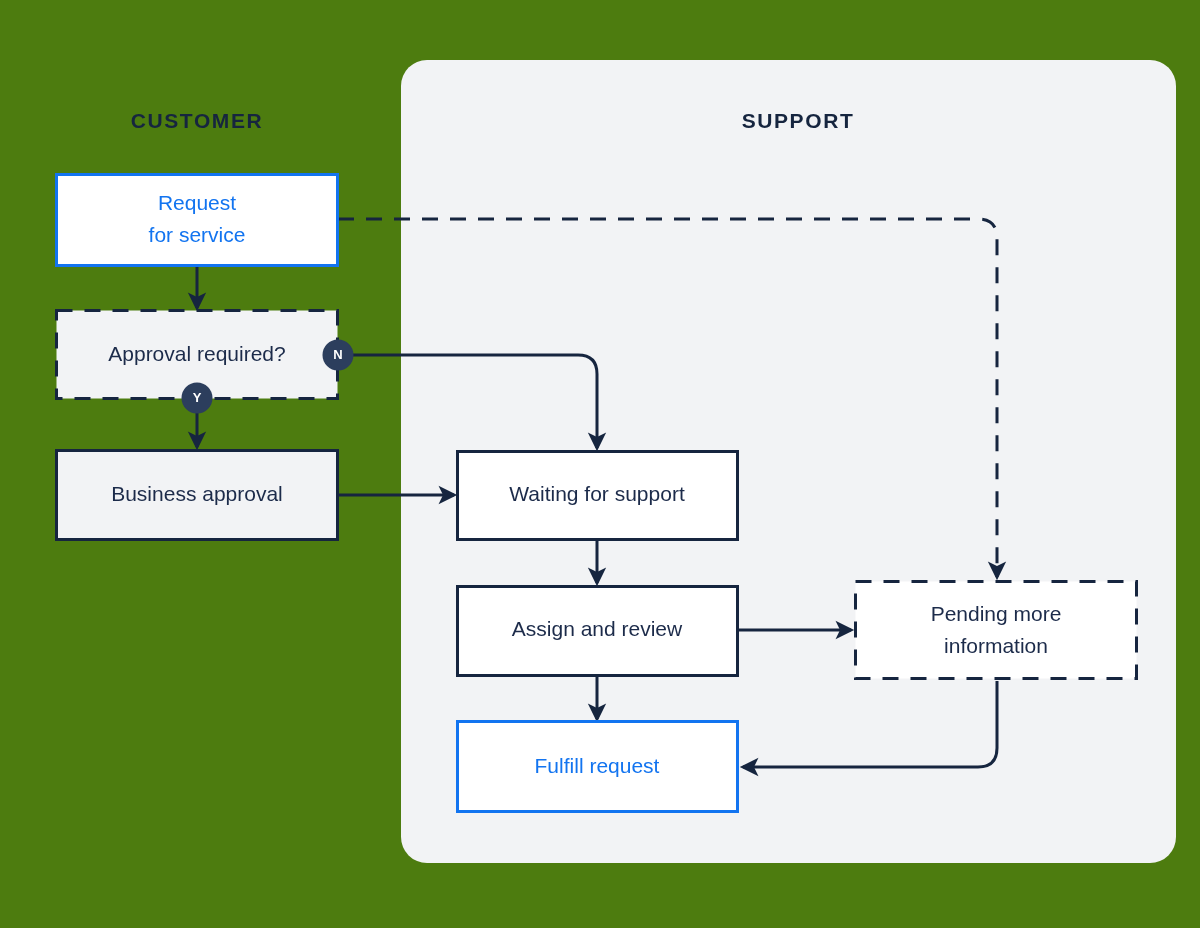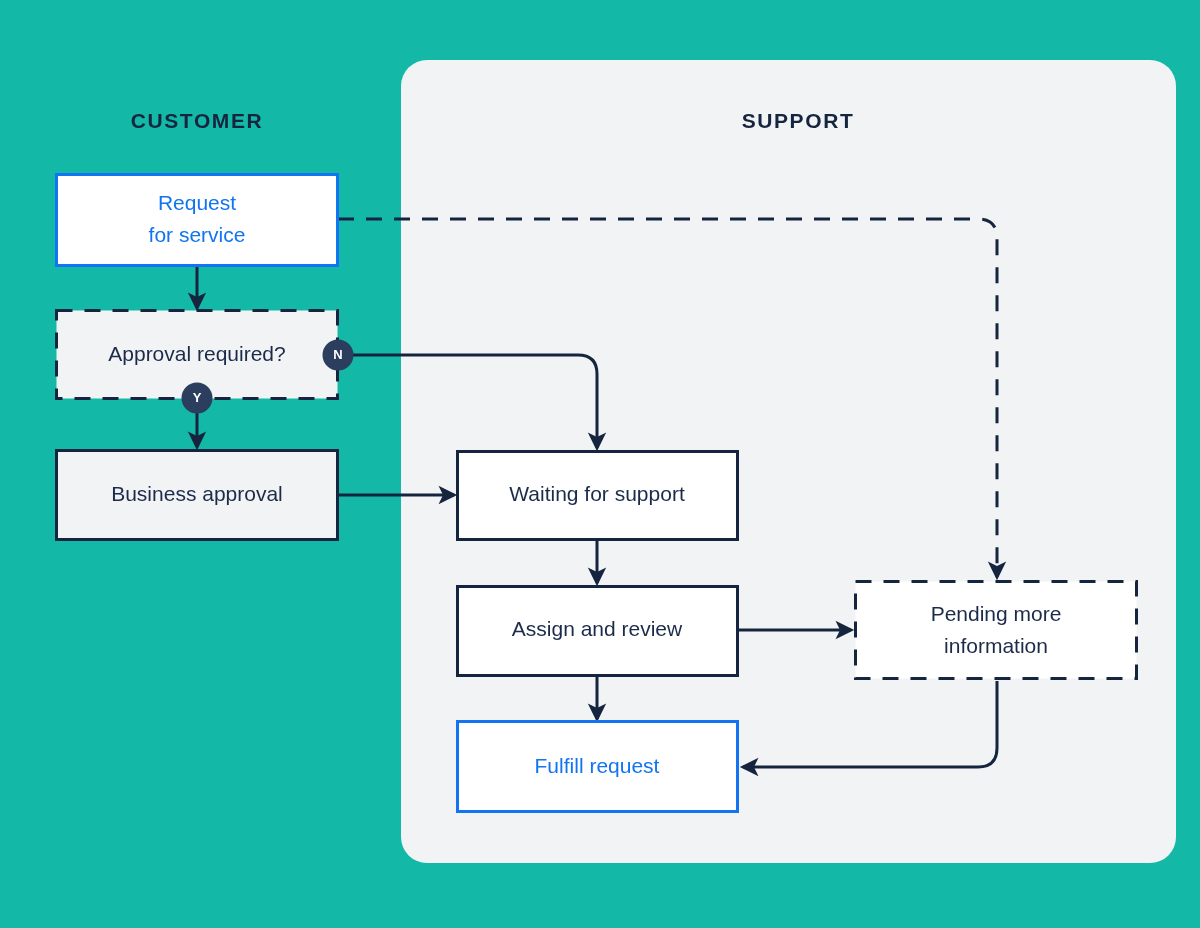--- a/index.html
+++ b/index.html
@@ -11,21 +11,21 @@
   body {
     width: 1200px;
     height: 928px;
     font-family: "Liberation Sans", sans-serif;
     overflow: hidden;
   }
   #diagram-root {
     position: relative;
     width: 1200px;
     height: 928px;
-    background: #14b8a6;
+    background: #4d7c0f;
   }
   svg.flow {
     position: absolute;
     top: 0;
     left: 0;
     width: 1200px;
     height: 928px;
     display: block;
   }
   .lane-title {

